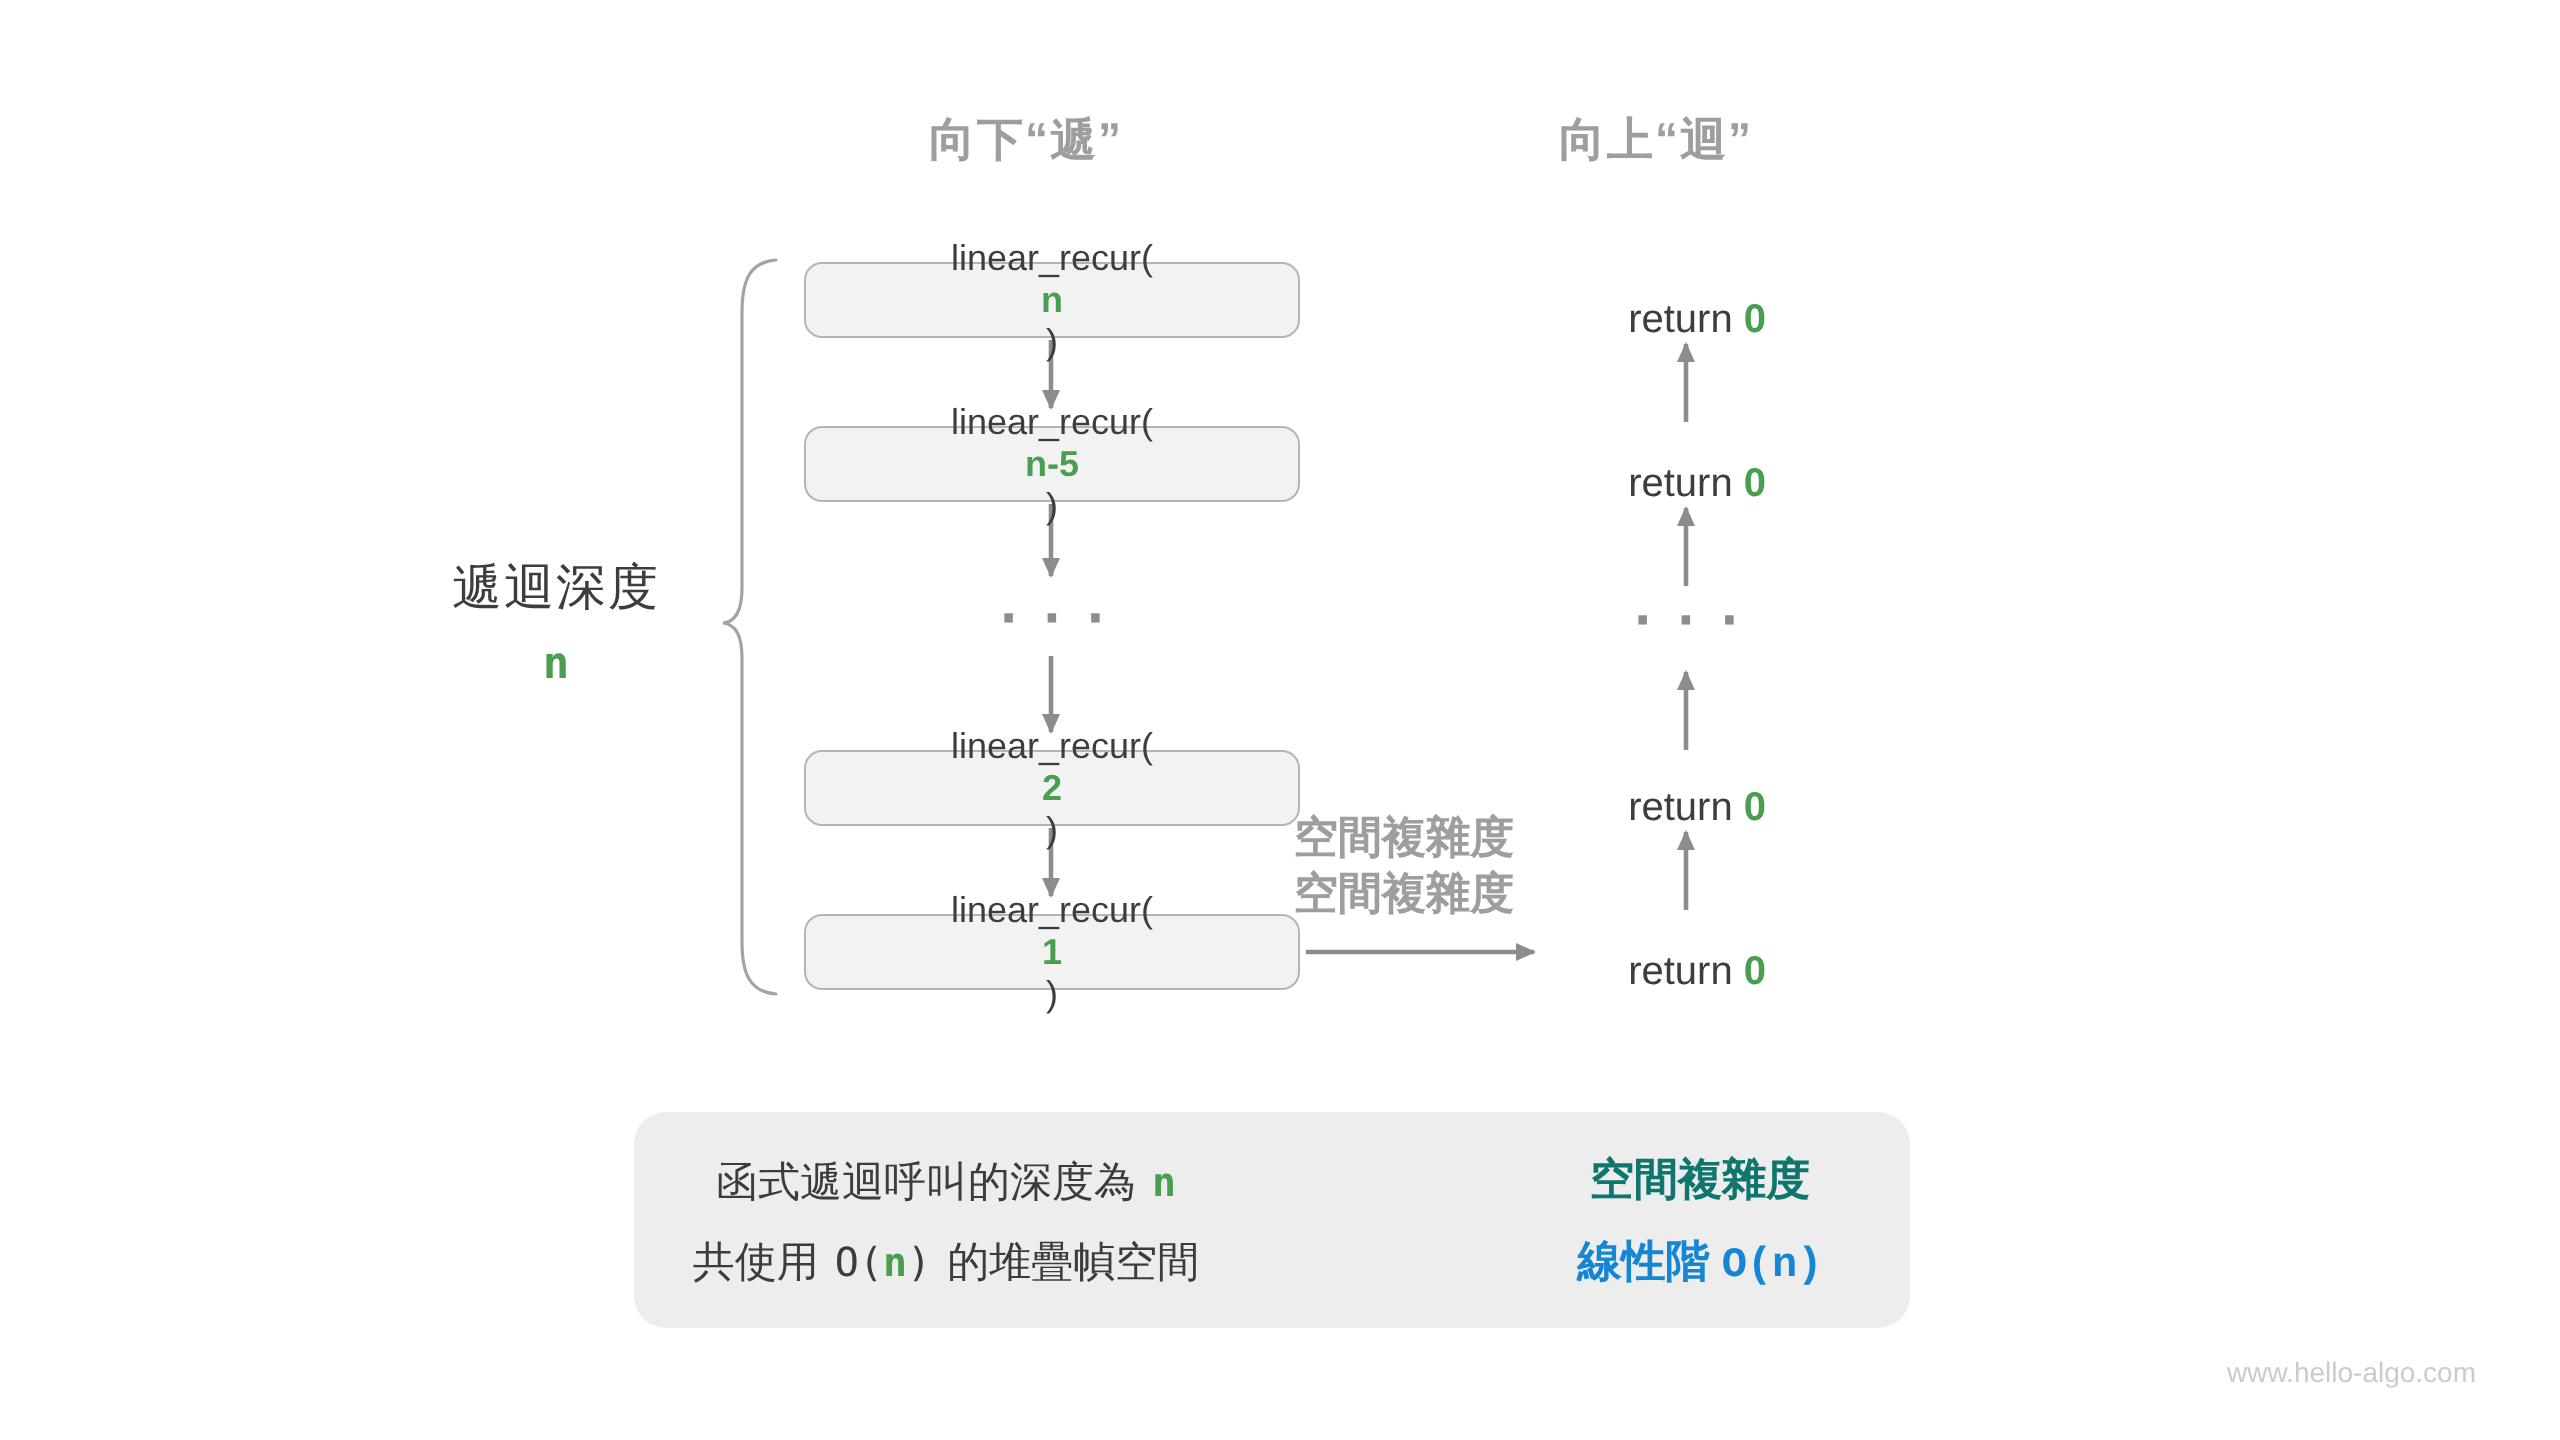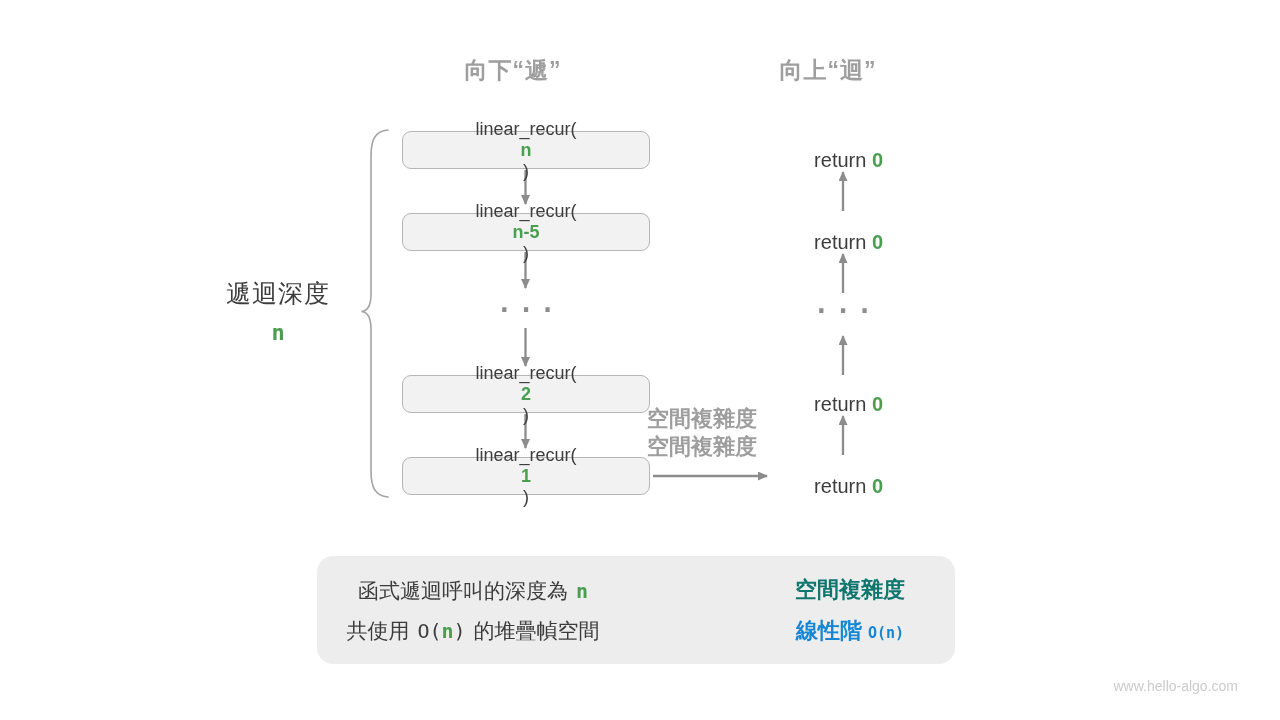--- a/index.html
+++ b/index.html
@@ -50,21 +50,21 @@
   .summary-box {
     left:317px; top:556px; width:638px; height:108px;
     background:#ededed; border-radius:16px;
   }
   .summary-left { left:473px; text-align:center; font-size:21px; color:#3c3c3c; white-space:nowrap; }
   .summary-left .mono { font-size:20px; }
   .sp-l { margin-left:8px; }
   .sp-r { margin-right:8px; }
   .summary-right-title { left:850px; top:590px; font-size:22px; font-weight:bold; color:#0f766e; white-space:nowrap; }
   .summary-right-value { left:850px; top:631px; font-size:22px; font-weight:bold; color:#1586d3; white-space:nowrap; }
-  .summary-right-value .mono { font-size:15px; }
+  .summary-right-value .mono { font-size:21px;font-family:Liberation Mono, monospace; }
 
   .watermark {
     right:42px; top:678px;
     font-family:Liberation Sans, sans-serif;
     font-size:14px; color:#cbcbcb; white-space:nowrap;
   }
 
   svg.overlay { position:absolute; left:0; top:0; pointer-events:none; }
 </style>
 </head>

